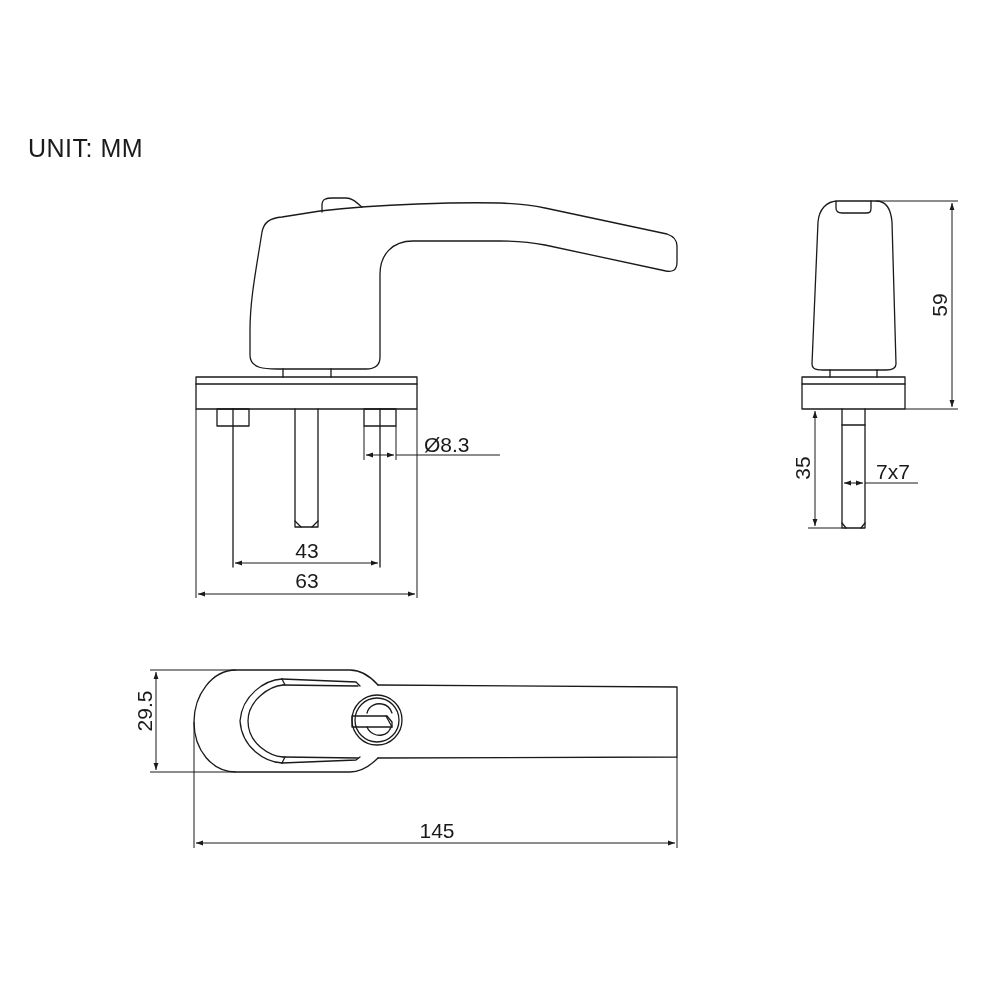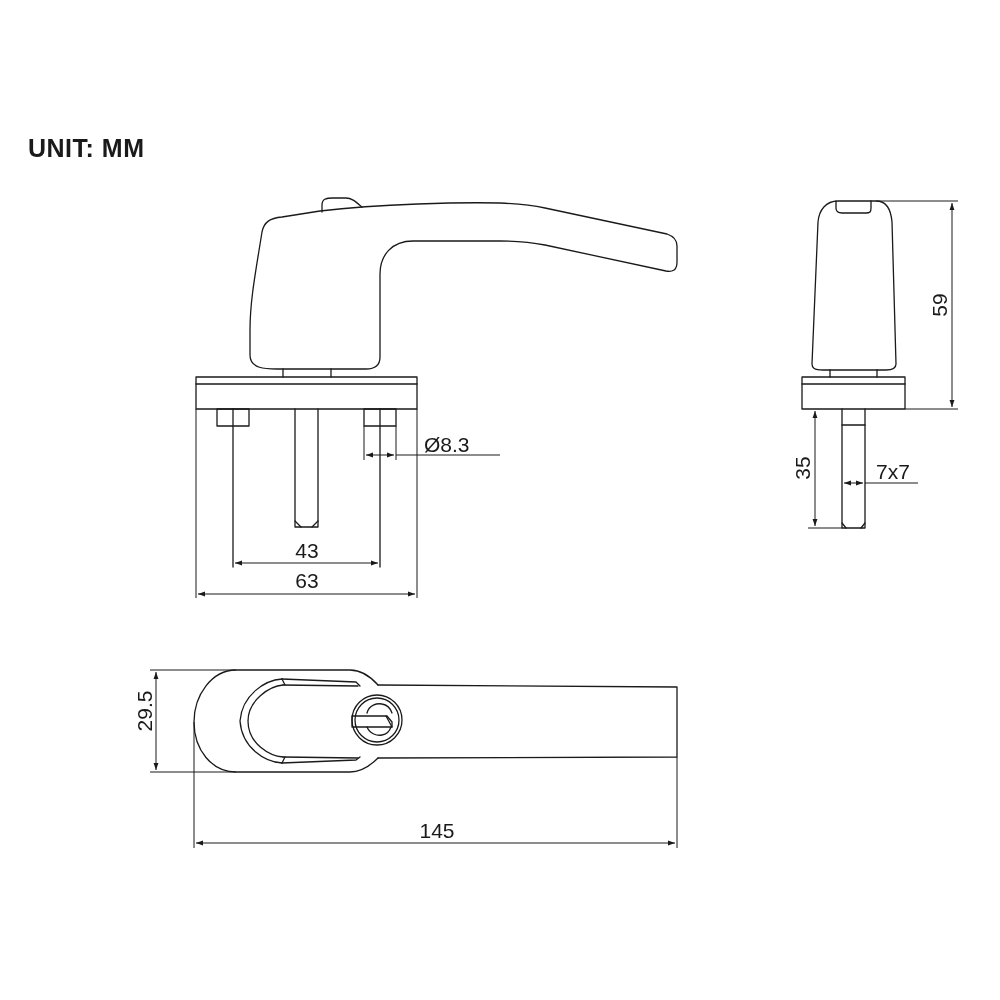--- a/index.html
+++ b/index.html
@@ -1,21 +1,20 @@
 <!DOCTYPE html>
 <html><head>
   <meta charset="utf-8">
   <style>
     html, body { margin: 0; padding: 0; background: #ffffff; }
     body { width: 1000px; height: 1000px; position: relative; overflow: hidden; }
     .unit-label {
       position: absolute; left: 28px; top: 134px;
       font-family: "Liberation Sans", sans-serif; font-size: 25px; color: #1a1a1a;
       letter-spacing: 0.5px;
-      font-weight: bold;
     }
     svg { position: absolute; left: 0; top: 0; }
     .ln { fill: none; stroke: #1a1a1a; stroke-width: 1.3; stroke-linejoin: round; stroke-linecap: round; }
     .dim { fill: none; stroke: #1a1a1a; stroke-width: 1; }
     .arr { fill: #1a1a1a; stroke: none; }
     .dtext { font-family: "Liberation Sans", sans-serif; font-size: 21px; fill: #1a1a1a; }
   </style>
 </head>
 <body>
 

